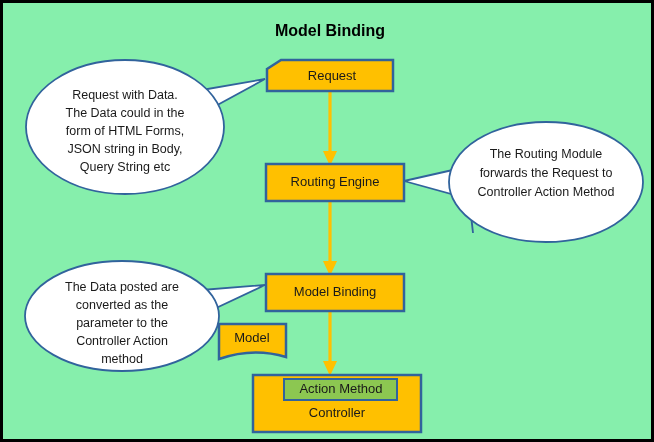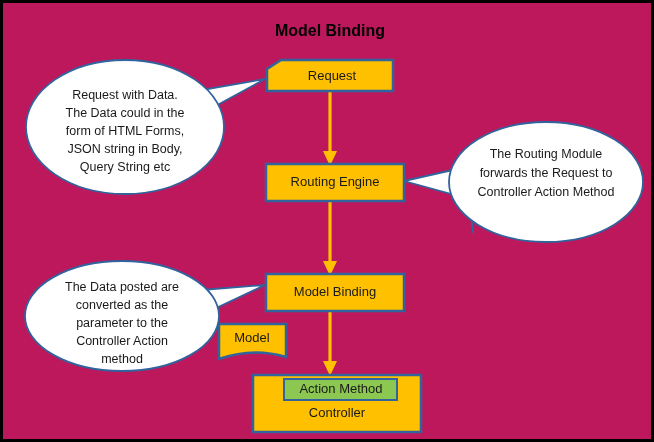--- a/index.html
+++ b/index.html
@@ -8,21 +8,21 @@
     padding: 0;
     background: #ffffff;
   }
   body {
     font-family: "Liberation Sans", sans-serif;
   }
   #diagram-frame {
     position: relative;
     width: 654px;
     height: 442px;
-    background: #be185d;
+    background: #86efac;
     border: 3px solid #000000;
     box-sizing: border-box;
     overflow: hidden;
   }
   #diagram-svg {
     position: absolute;
     left: 0;
     top: 0;
     width: 654px;
     height: 442px;

